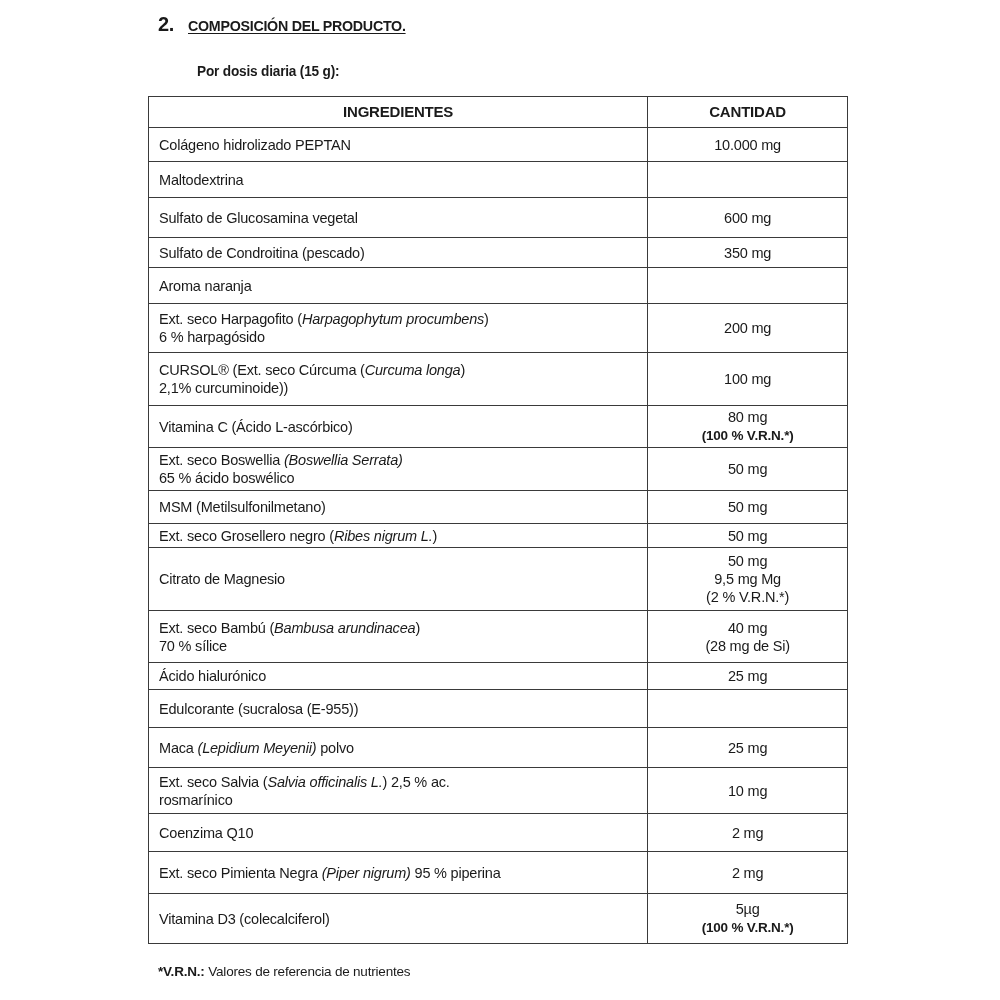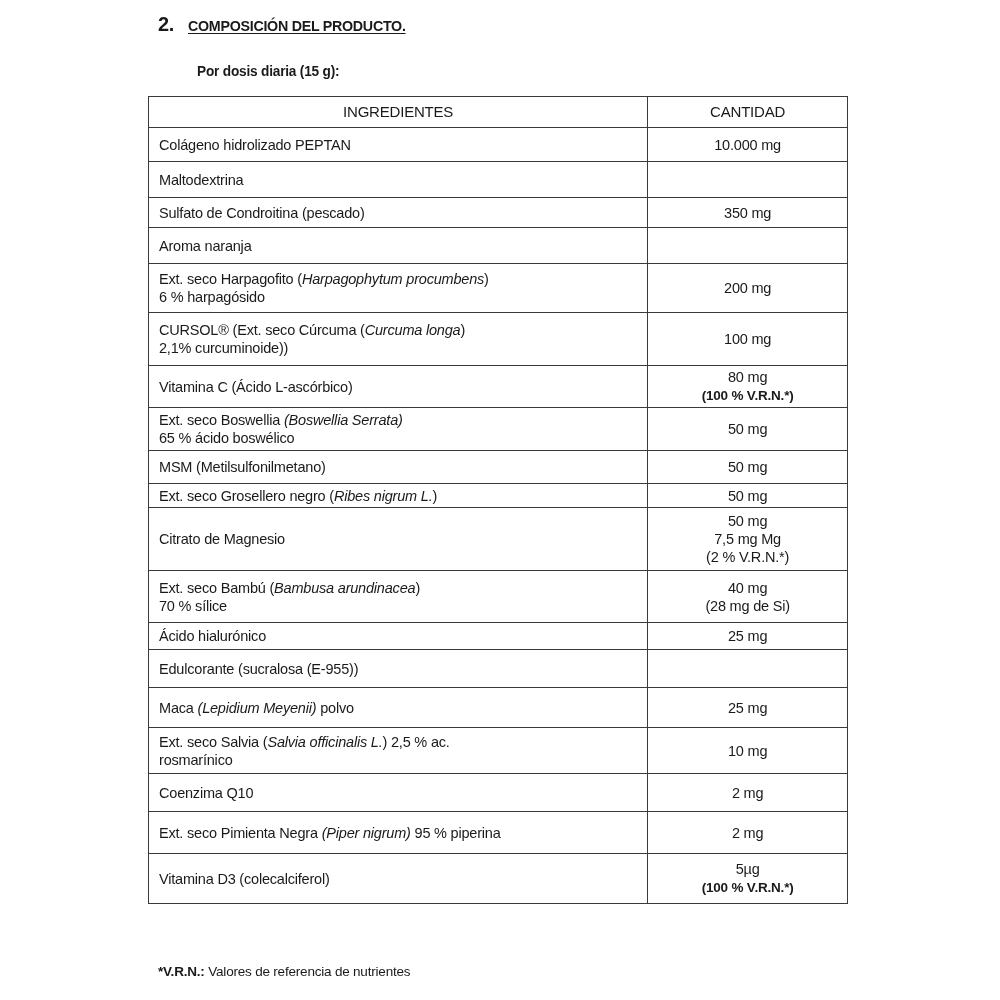--- a/index.html
+++ b/index.html
@@ -21,21 +21,21 @@
   }
   table.comp {
     position: absolute; left: 148px; top: 96px;
     width: 700px; border-collapse: collapse;
     font-size: 14.5px; letter-spacing: -0.2px;
   }
   table.comp td, table.comp th {
     border: 1.5px solid #3a3a3a; padding: 0 10px; vertical-align: middle;
     line-height: 18px;
   }
-  table.comp th { font-weight: normal; text-align: center; font-size: 15px; }
+  table.comp th { font-weight: bold; text-align: center; font-size: 15px; }
   col.c1 { width: 500px; }
   col.c2 { width: 200px; }
   td.qty { text-align: center; }
   td.ing { text-align: left; }
   .ing-it { font-style: italic; }
   .vrn { font-weight: bold; font-size: 13.5px; margin-top: 33px; }
   .footnote {
     position: absolute; left: 158px; top: 964px;
     font-size: 13.5px; letter-spacing: -0.2px;
   }
@@ -64,20 +64,24 @@
   </thead>
   <tbody id="table-body">
       <tr style="height: 34px;">
         <td class="ing"><span>Colágeno hidrolizado PEPTAN</span></td>
         <td class="qty"><span>10.000 mg</span></td>
       </tr>
       <tr style="height: 36px;">
         <td class="ing"><span>Maltodextrina</span></td>
         <td class="qty"></td>
       </tr>
+      <tr style="height: 40px;">
+        <td class="ing"><span>Sulfato de Glucosamina vegetal</span></td>
+        <td class="qty"><span>600 mg</span></td>
+      </tr>
       <tr style="height: 30px;">
         <td class="ing"><span>Sulfato de Condroitina (pescado)</span></td>
         <td class="qty"><span>350 mg</span></td>
       </tr>
       <tr style="height: 36px;">
         <td class="ing"><span>Aroma naranja</span></td>
         <td class="qty"></td>
       </tr>
       <tr style="height: 49px;">
         <td class="ing"><span>Ext. seco Harpagofito (</span><span class="ing-it">Harpagophytum procumbens</span><span>)</span><br><span>6 % harpagósido</span></td>
@@ -98,21 +102,21 @@
       <tr style="height: 33px;">
         <td class="ing"><span>MSM (Metilsulfonilmetano)</span></td>
         <td class="qty"><span>50 mg</span></td>
       </tr>
       <tr style="height: 24px;">
         <td class="ing"><span>Ext. seco Grosellero negro (</span><span class="ing-it">Ribes nigrum L.</span><span>)</span></td>
         <td class="qty"><span>50 mg</span></td>
       </tr>
       <tr style="height: 63px;">
         <td class="ing"><span>Citrato de Magnesio</span></td>
-        <td class="qty"><span>50 mg</span><br><span>7,5 mg Mg</span><br><span>(2 % V.R.N.*)</span></td>
+        <td class="qty"><span>50 mg</span><br><span>9,5 mg Mg</span><br><span>(2 % V.R.N.*)</span></td>
       </tr>
       <tr style="height: 52px;">
         <td class="ing"><span>Ext. seco Bambú (</span><span class="ing-it">Bambusa arundinacea</span><span>)</span><br><span>70 % sílice</span></td>
         <td class="qty"><span>40 mg</span><br><span>(28 mg de Si)</span></td>
       </tr>
       <tr style="height: 27px;">
         <td class="ing"><span>Ácido hialurónico</span></td>
         <td class="qty"><span>25 mg</span></td>
       </tr>
       <tr style="height: 38px;">

